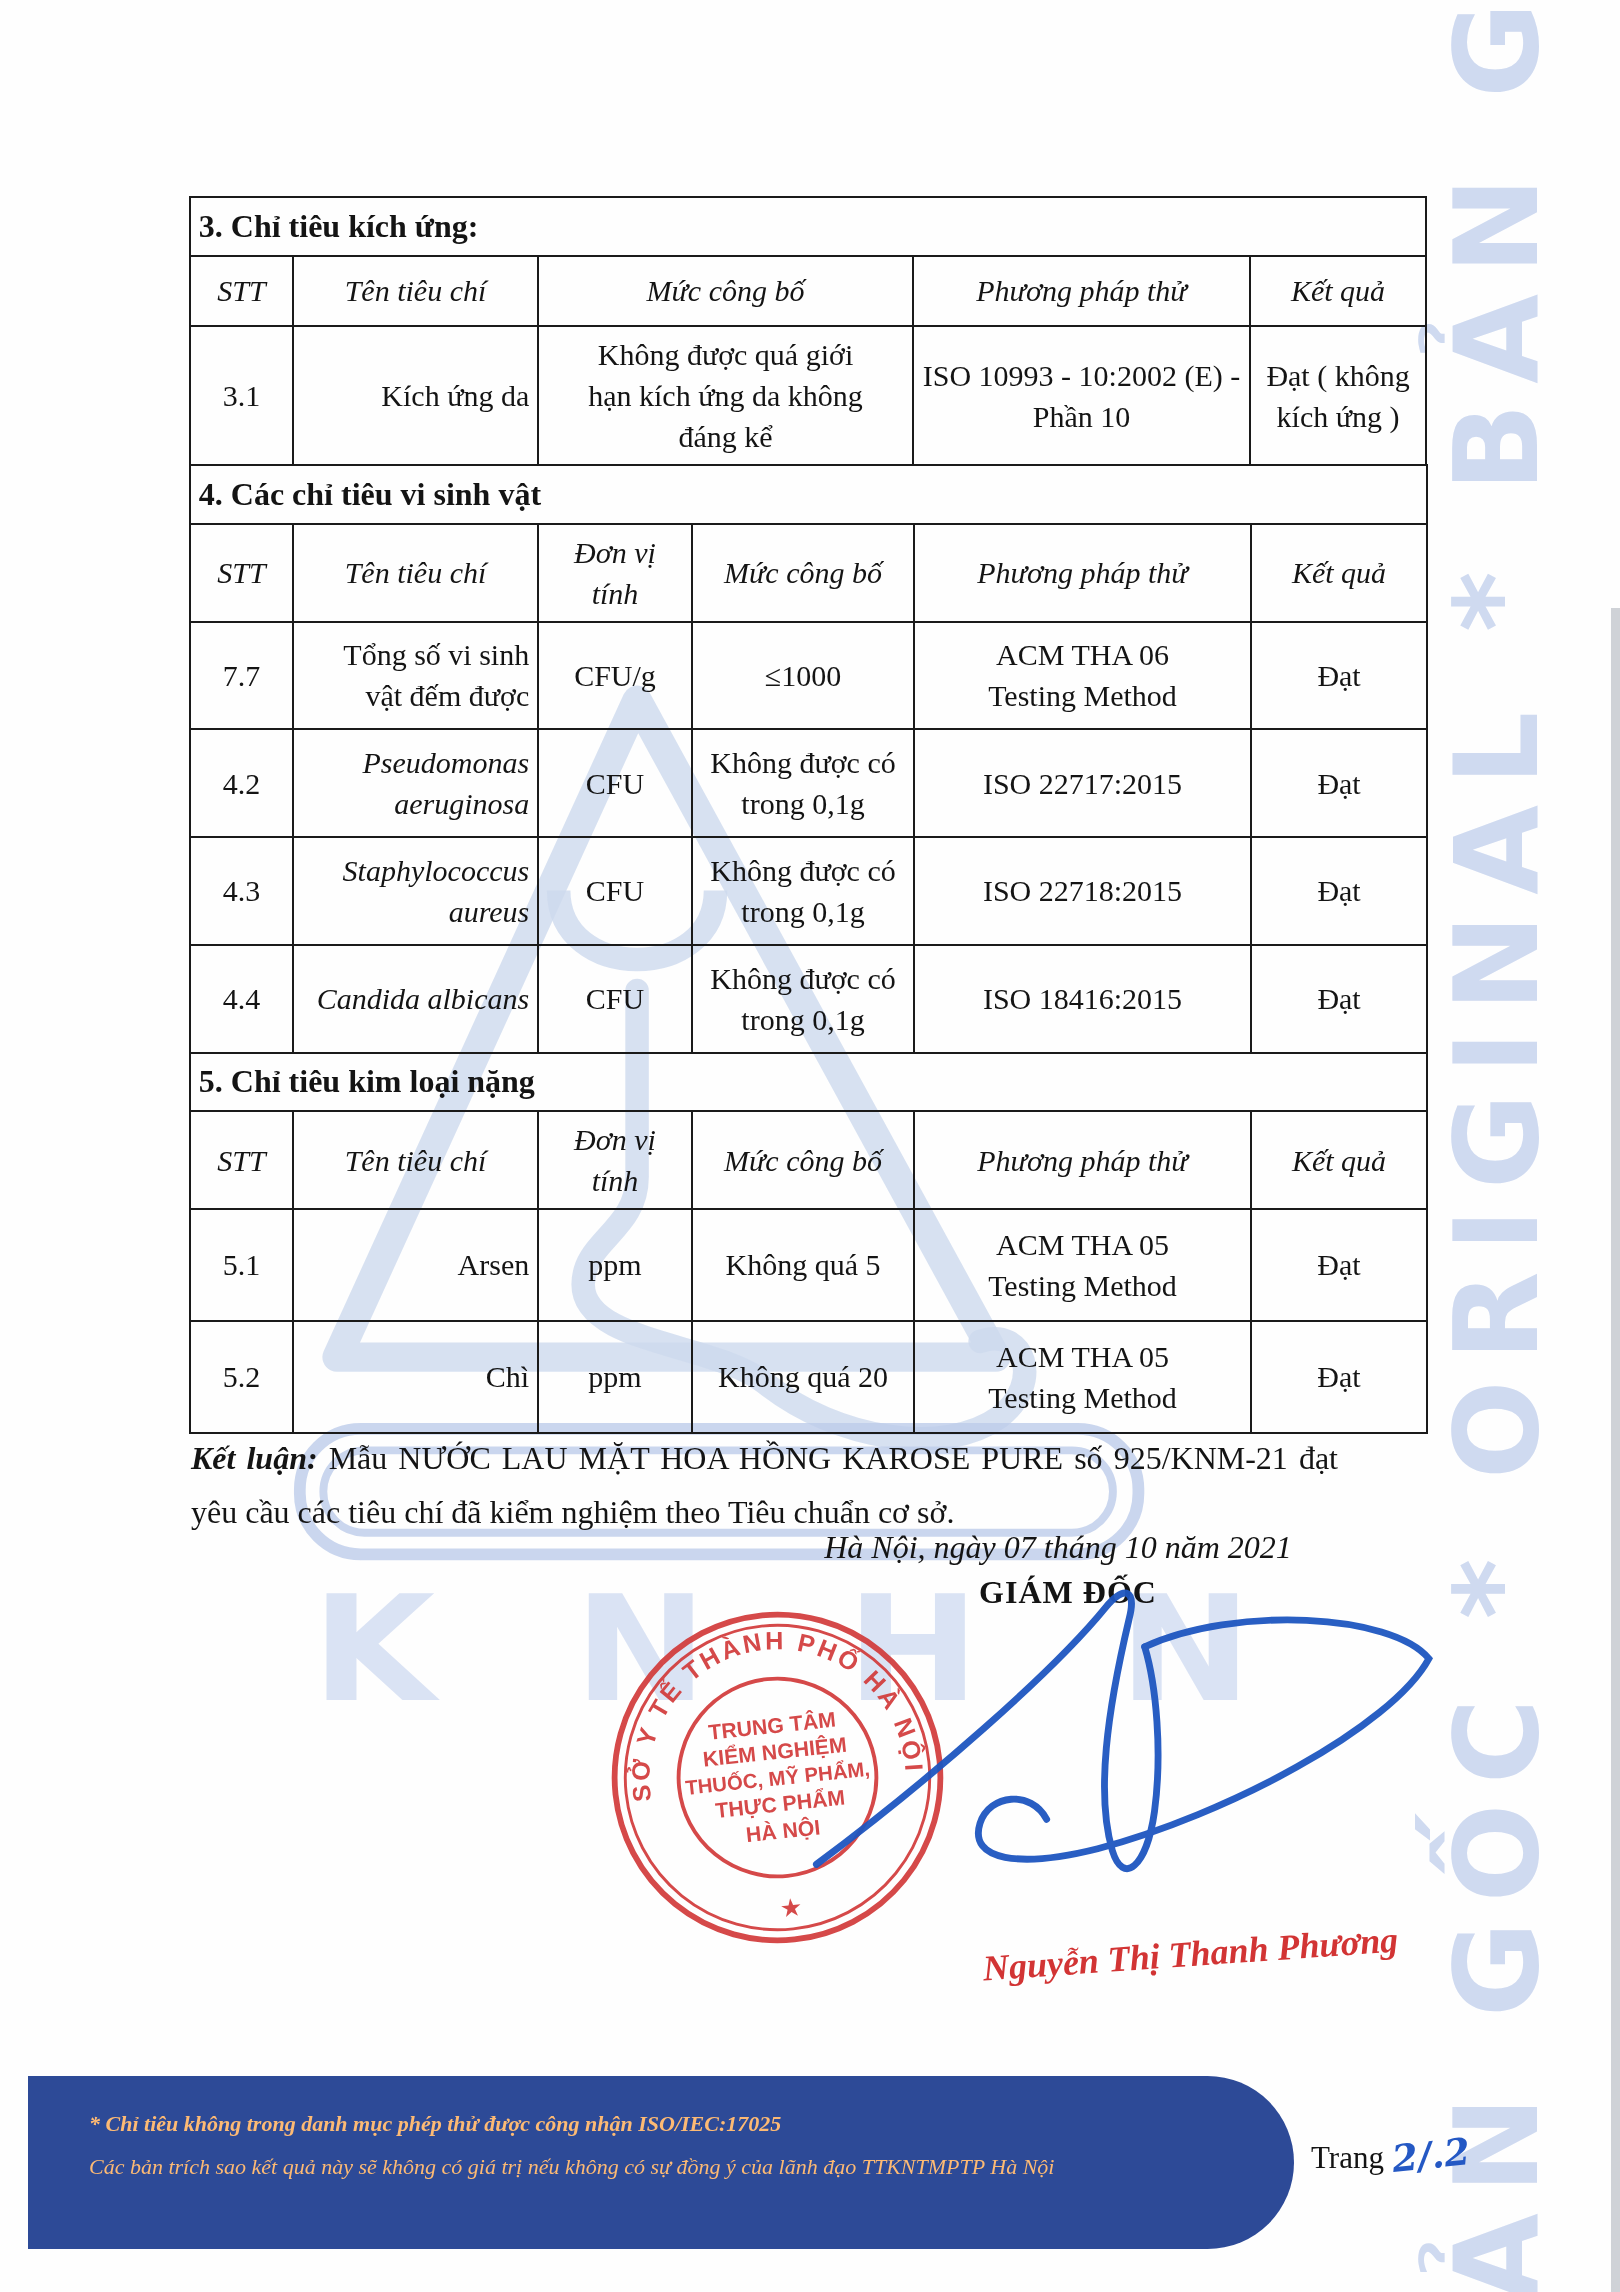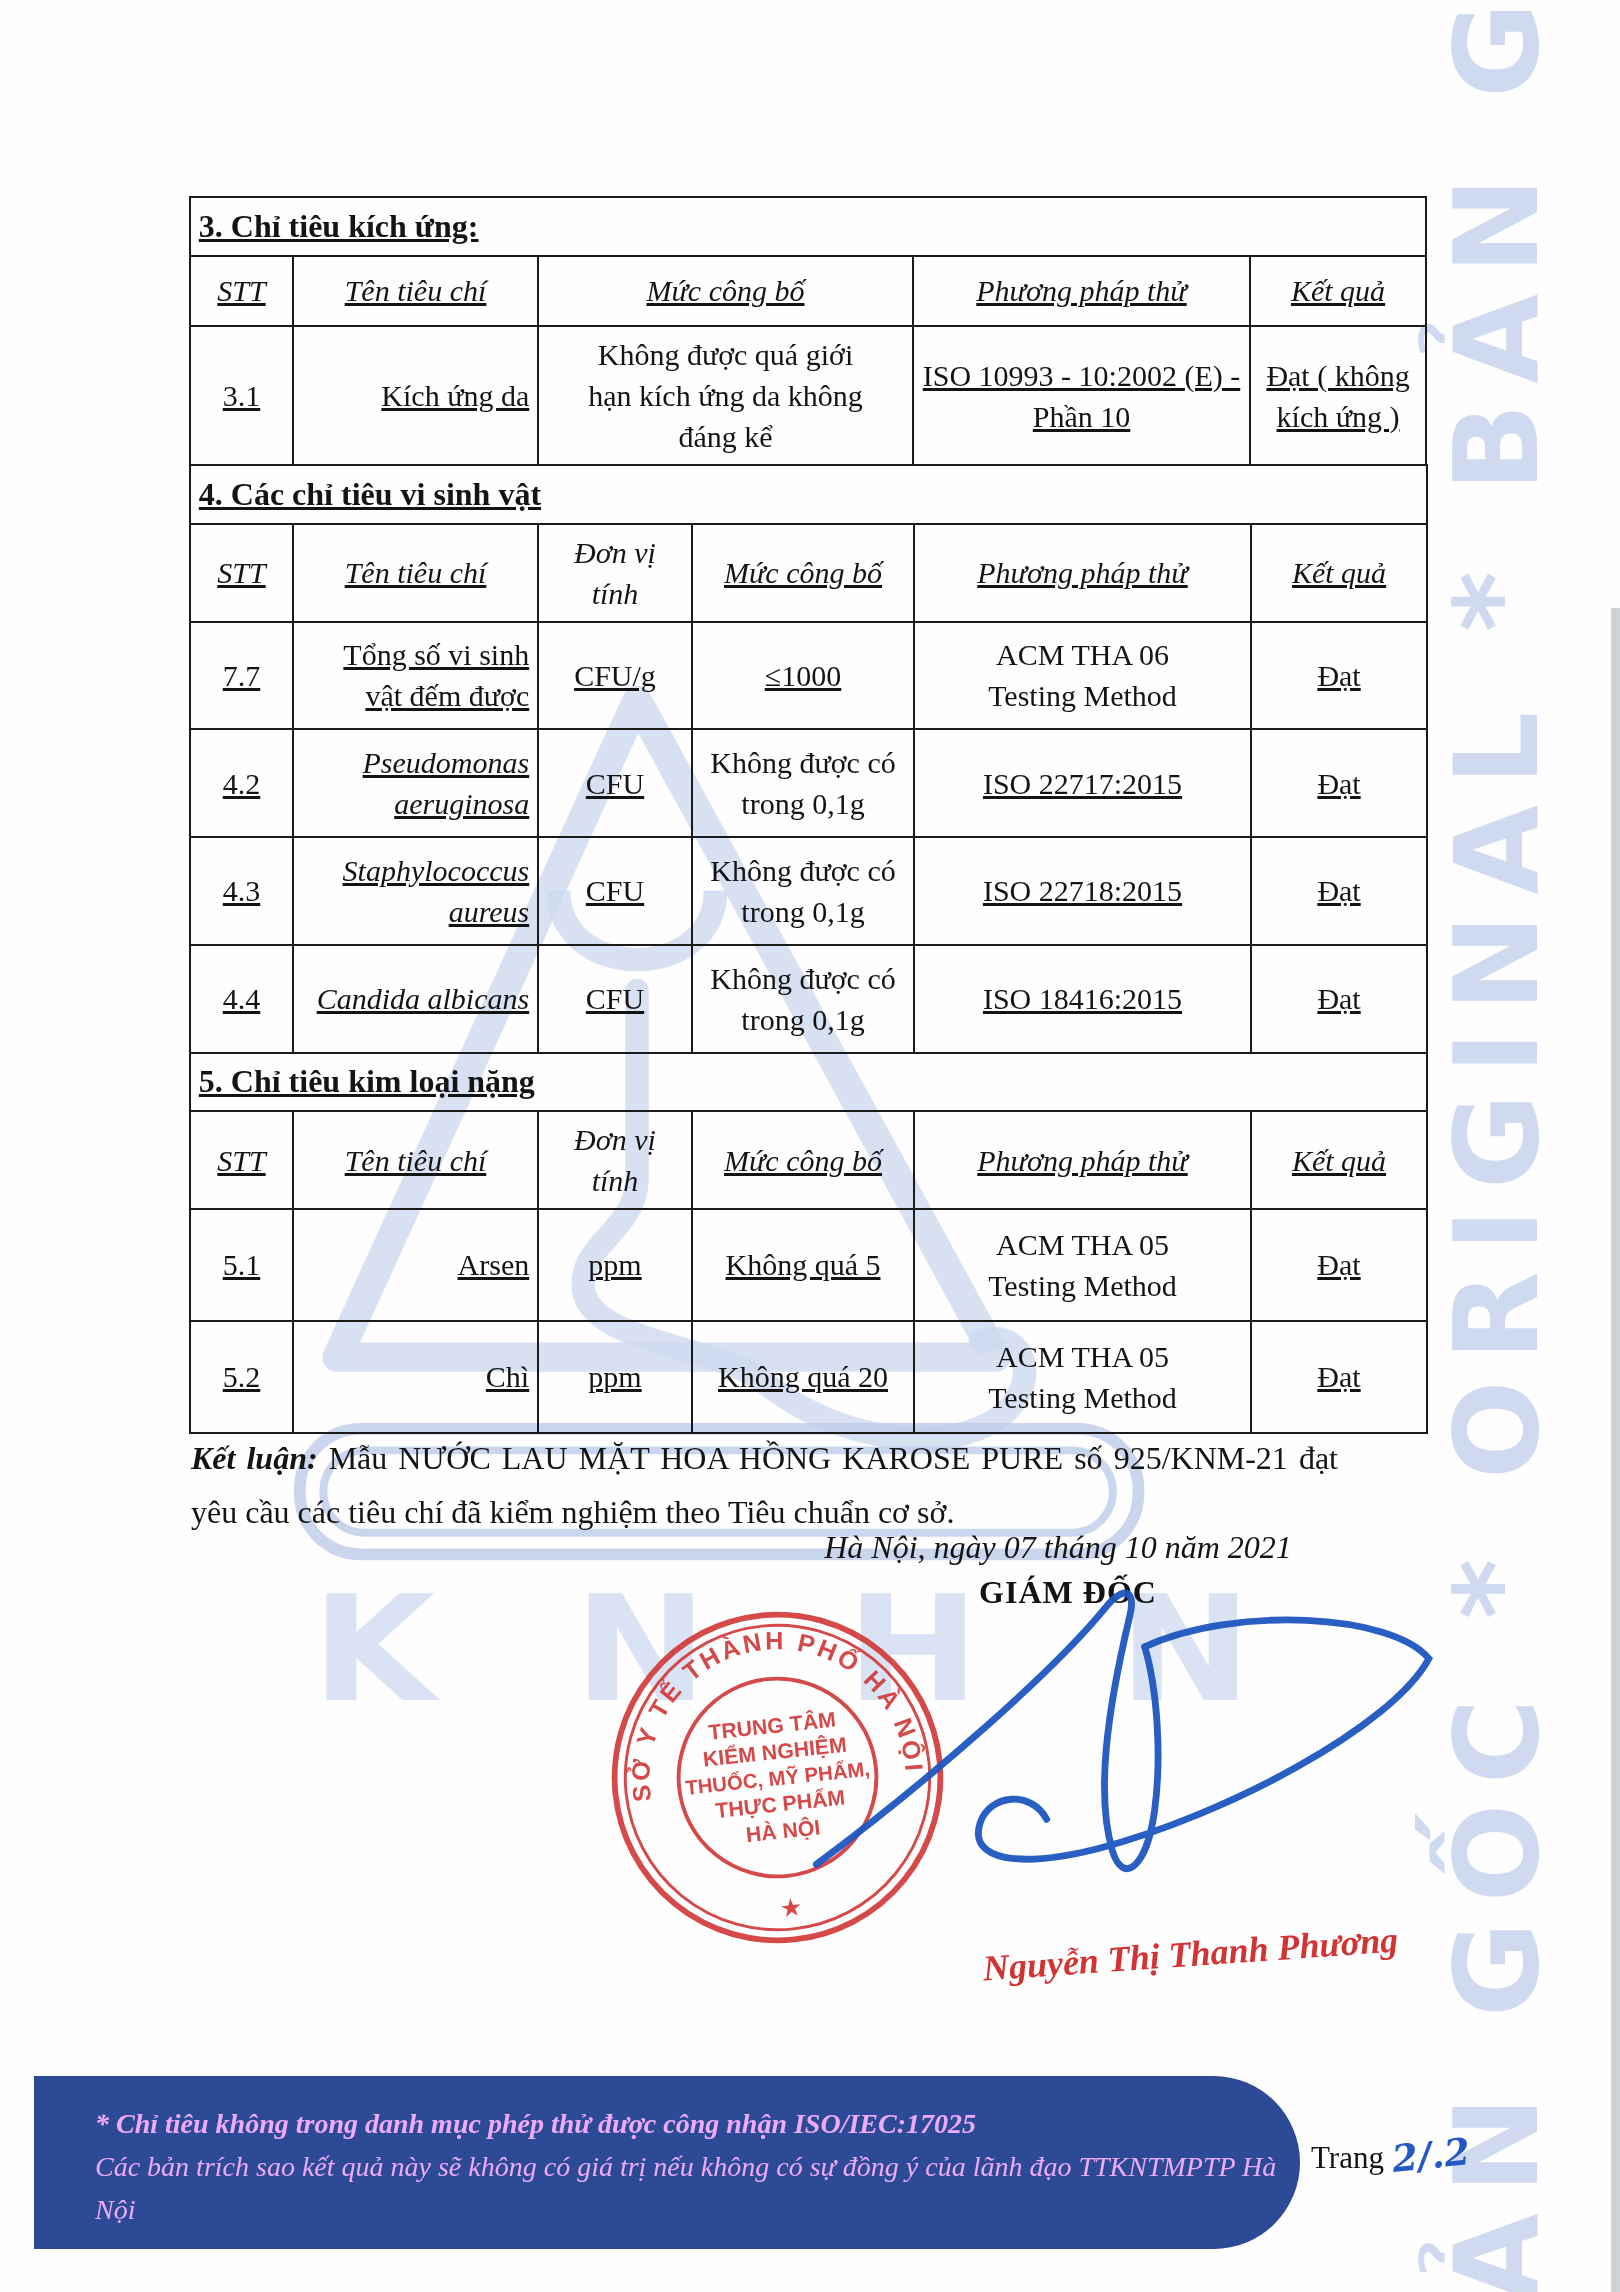--- a/index.html
+++ b/index.html
@@ -18,21 +18,21 @@
   }
   .wm-knhn{
     top:1564px; left:312px;
     font-family:"DejaVu Sans","Liberation Sans",sans-serif;
     font-weight:bold; font-size:147px; letter-spacing:129px;
     color:#d9e2f4; transform:scaleX(1.08); transform-origin:left top;
     white-space:nowrap; opacity:.95;
   }
   .edge-strip{position:absolute; right:0; top:608px; bottom:0; width:8.8px; background:#c3c7cd; opacity:.8;}
   
-  .tables{position:absolute; left:189px; top:196px; width:1227px;text-decoration:underline;}
+  .tables{position:absolute; left:189px; top:196px; width:1227px;}
   table.tbl{border-collapse:collapse; table-layout:fixed; width:1237px; margin:0;}
   table.tbl + table.tbl{margin-top:-2px;}
   .tbl td{border:2px solid #1a1a1a; font-size:30px; line-height:41px;
           text-align:center; vertical-align:middle; padding:5.9px 7.8px; overflow:hidden;}
   .tbl td.title{ text-align:left; font-weight:bold; font-size:32px; padding:7.8px 5.9px 7.8px 7.8px; height:39px;}
   .tbl td.hdr{ font-style:italic; height:57px;}
   .tbl td.hdr2{ font-style:italic; height:84px;}
   .tbl td.name{ text-align:right; padding-left:11px;}
   .tbl td.italic{ font-style:italic;margin-top:34px;}
   .row1 td{height:125px;}
@@ -48,23 +48,23 @@
               font-style:italic; font-size:32px;}
   .director{position:absolute; left:872px; top:1574px; width:392px; text-align:center;
             font-weight:bold; font-size:32px; letter-spacing:1px;}
   .signer-name{position:absolute; left:965px; top:1933px; width:451px; text-align:center;
                color:#d23434; font-size:36px; font-weight:600; font-style:italic;
                transform:rotate(-4deg);}
   .stamp-wrap{position:absolute; left:603px; top:1603px; width:349px; height:349px;
               transform:rotate(-6deg); opacity:.92;}
   .sig-svg{position:absolute; left:0; top:0; width:1620px; height:2293px; pointer-events:none;}
   
-  .footer-band{position:absolute; left:34px; top:2076px; width:1266px; height:173px;
-               background:#2d4a97; border-radius:0 93px 93px 0; color:#f0abfc;
-               font-style:italic; font-size:28px; line-height:43px; padding:25.5px 0 0 61px;
+  .footer-band{position:absolute; left:28px; top:2076px; width:1266px; height:173px;
+               background:#2d4a97; border-radius:0 93px 93px 0; color:#fdba74;
+               font-style:italic; font-size:22px; line-height:43px; padding:25.5px 0 0 61px;
                box-sizing:border-box;}
   .footer-band .b{font-weight:bold;}
   .page-num{position:absolute; left:1311px; top:2133px; font-size:31px; white-space:nowrap;}
   .page-num .hand{color:#2458c4; font-size:37px; font-style:italic; font-weight:bold;
                   display:inline-block; transform:rotate(-6deg); margin-left:7.8px;
                   font-family:"DejaVu Serif","Liberation Serif",serif;}
 </style>
 </head>
 <body>
 

